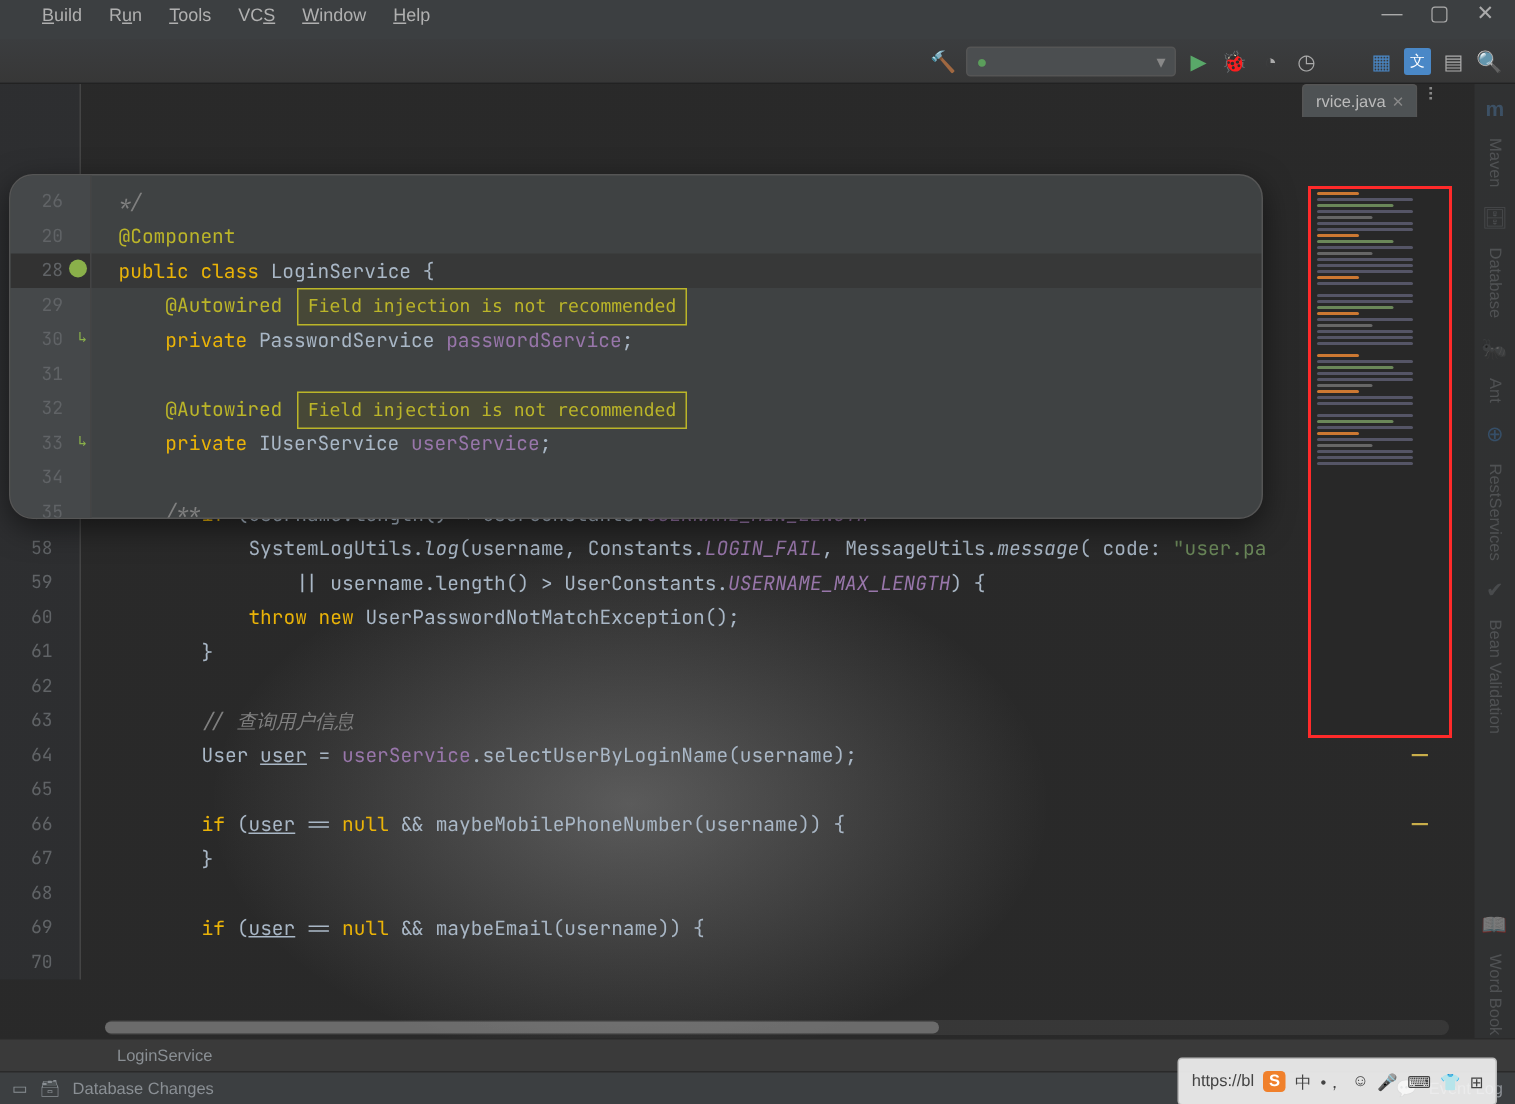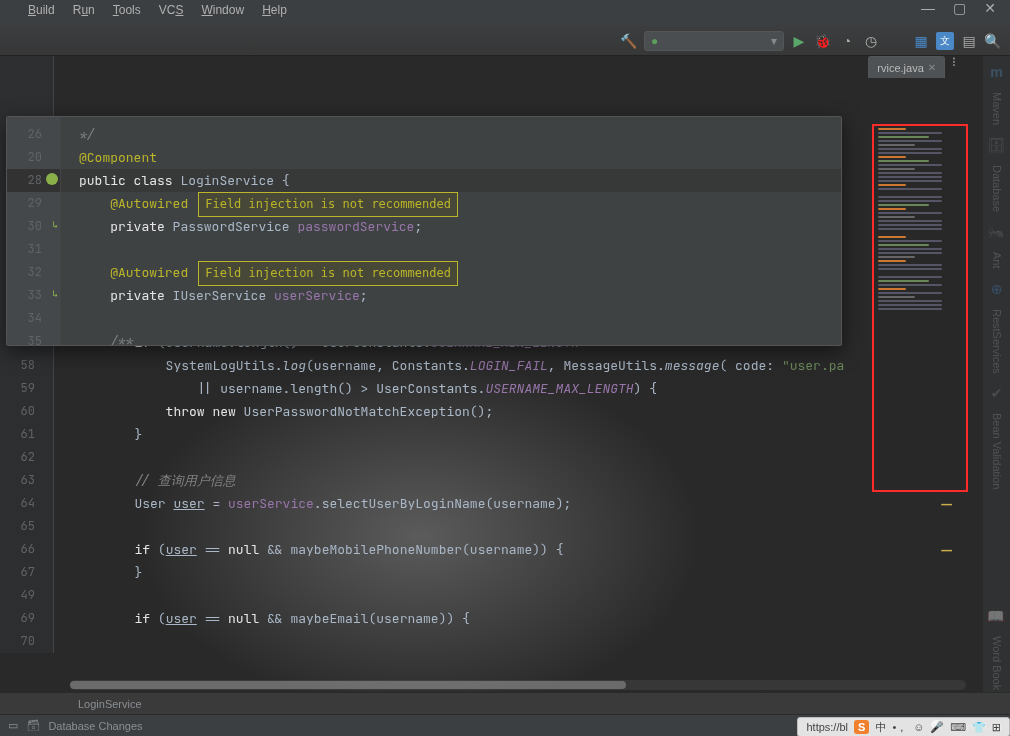--- a/index.html
+++ b/index.html
@@ -96,42 +96,42 @@
 .gutter .ico.arr { background:none;color:#8ab04a;font-size:10px;line-height:12px;}
 .codearea {
   position:absolute; left:54px; top:0; right:0; bottom:0;
   font-family: "JetBrains Mono","Consolas",monospace;
   font-size: 13px;
   line-height: 23px;
   padding-top: 6px;
 }
 .codeline { height:23px; white-space: pre; padding-left:18px; color:#a9b7c6; position:relative;}
 .codeline.cur { background:rgba(50,50,50,.6);}
-.kw { color:#e5e5e5; }
+.kw { color:#eab308; }
 .anno { color:#bbb529; }
 .field { color:#9876aa; }
 .str { color:#6a8759; }
 .comment { color:#808080; font-style:italic;}
 .cls { color:#a9b7c6; }
 .meth { font-style:italic; color:#a9b7c6; }
 .ul { text-decoration: underline; text-decoration-color:#a9b7c6;}
 .const { color:#9876aa; font-style:italic;}
 .warn-box {
   display:inline-block;
   border:1px solid #bbb529;
   background:rgba(90,86,30,.3);
   color:#bbb529;
   padding:0 6px;
   margin-left:10px;
   font-size:12px;
   font-family: "Consolas",monospace;
 }
 .popup {
   position:absolute; top:60px; left:6px; width:836px; height:230px;
-  background:#3f4243;border:1px solid #555;border-radius:2px;
+  background:#3f4243;border:1px solid #555;border-radius:16px;
   box-shadow:0 6px 20px rgba(0,0,0,.5);
   overflow:hidden;
 }
 .popup .gutter{background:#45484a;}
 .minimap {
   position:absolute; top:68px; right:14px; width:96px; height:368px;
   border:2px solid #ff2a2a;
   background:rgba(40,40,40,.7);
   overflow:hidden;
 }
@@ -162,21 +162,21 @@
 .statusbar {
   height: 22px;
   background:#3c3f41;
   border-top:1px solid #2a2a2a;
   display:flex;align-items:center;
   padding:0 8px;gap:8px;
   color:#8a8f94;font-size:11px;
 }
 .statusbar .grow{flex:1;}
 .ime-bar{
-  position:absolute;bottom:-1px;right:0;height:20px;
+  position:absolute;bottom:-1px;right:12px;height:32px;
   display:flex;align-items:center;gap:6px;
   background:rgba(245,245,245,.9);
   border:1px solid #bbb;border-radius:3px;
   padding:0 8px;
   color:#444;font-size:11px;margin-top:20px;
 }
 .ime-bar .orange{background:#f0802b;color:#fff;border-radius:3px;padding:1px 4px;font-weight:bold;}
 .hscroll{position:absolute;left:70px;right:16px;bottom:2px;height:10px;background:rgba(120,120,120,.18);border-radius:5px;}
 .hscroll .thumb{position:absolute;left:0;width:62%;top:1px;bottom:1px;background:rgba(170,170,170,.45);border-radius:5px;}
 .warn-dash{position:absolute;right:30px;color:#c9ae4a;font-size:18px;}
@@ -236,21 +236,21 @@
         <div class="ln">58</div>
         <div class="ln">59</div>
         <div class="ln">60</div>
         <div class="ln">61</div>
         <div class="ln">62</div>
         <div class="ln">63</div>
         <div class="ln">64</div>
         <div class="ln">65</div>
         <div class="ln">66</div>
         <div class="ln">67</div>
-        <div class="ln">49</div>
+        <div class="ln">68</div>
         <div class="ln">69</div>
         <div class="ln">70</div>
       </div>
     <div class="codearea" style="padding-top:252px" id="main-code">
         <div class="codeline">        <span class="comment">// 用户名不在指定范围内  错误</span></div>
         <div class="codeline">        <span class="kw">if</span> (username.length() &lt; UserConstants.<span class="const">USERNAME_MIN_LENGTH</span></div>
         <div class="codeline">            SystemLogUtils.<span class="meth">log</span>(username, Constants.<span class="const">LOGIN_FAIL</span>, MessageUtils.<span class="meth">message</span>( code: <span class="str">"user.pa</span></div>
         <div class="codeline">                || username.length() &gt; UserConstants.<span class="const">USERNAME_MAX_LENGTH</span>) {</div>
         <div class="codeline">            <span class="kw">throw new</span> UserPasswordNotMatchException();</div>
         <div class="codeline">        }</div>

